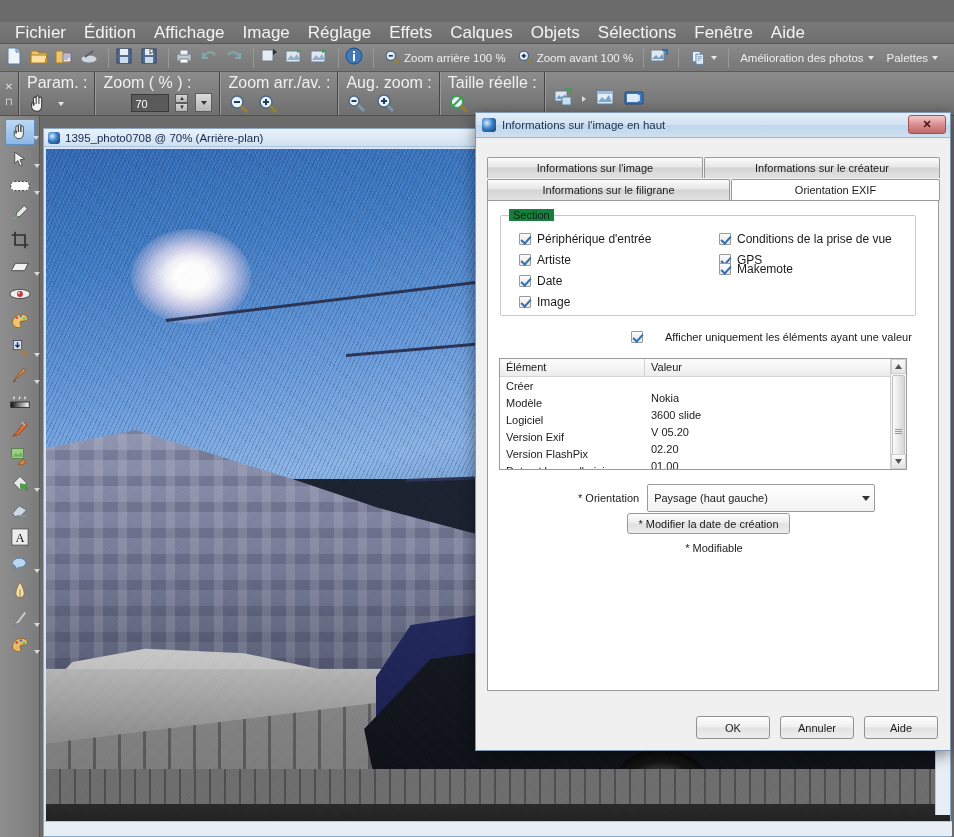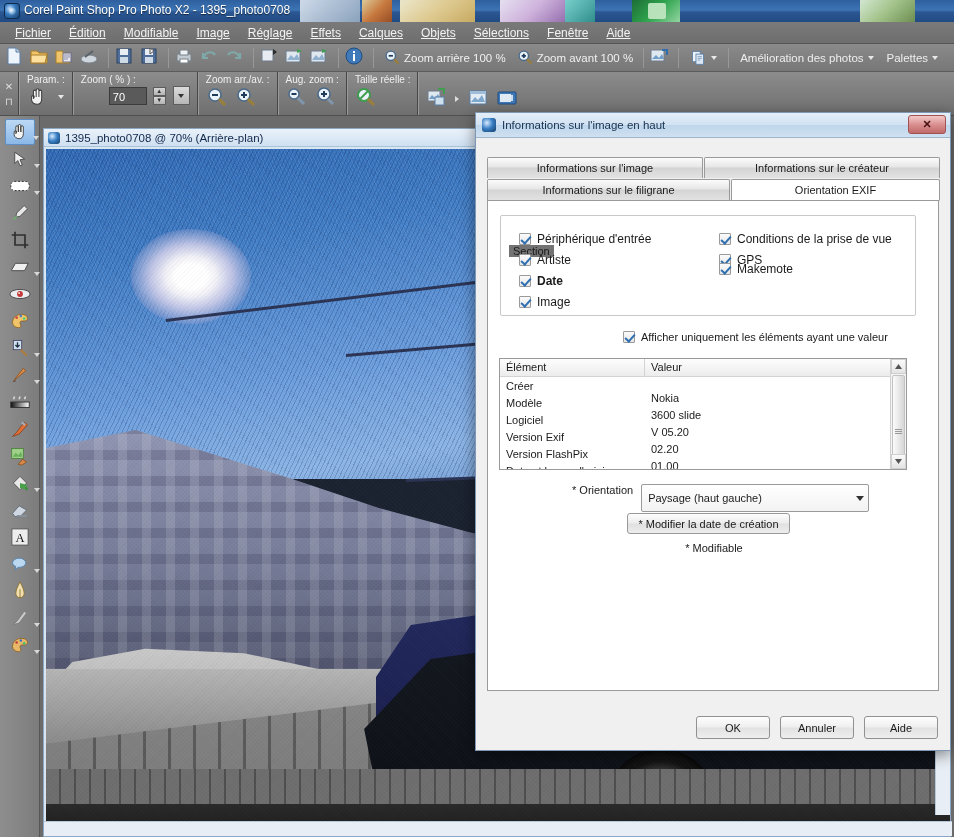--- a/index.html
+++ b/index.html
@@ -39,23 +39,22 @@
   }
 
   
   .menubar {
     position:absolute; left:0; top:22px; width:954px; height:22px;
     background: linear-gradient(to bottom,#7a7a7a,#6e6e6e);
     border-bottom:1px solid #555;
     display:flex; align-items:center; padding-left:6px;
   }
   .menu-item {
-    color:#f3f3f3; font-size:12px; padding:2px 9px; white-space:nowrap; cursor:default;
+    color:#f3f3f3; font-size:17px; padding:2px 9px; white-space:nowrap; cursor:default;
     font-family:"Liberation Sans",sans-serif;
-    text-decoration:underline;
   }
 
   
   .toolbar1 {
     position:absolute; left:0; top:44px; width:954px; height:28px;
     background: linear-gradient(to bottom,#8a8a8a,#777);
     border-bottom:1px solid #5c5c5c;
     display:flex; align-items:center; padding-left:4px; gap:1px;
   }
   .tb-btn {
@@ -68,21 +67,21 @@
 
   
   .toolbar2 {
     position:absolute; left:0; top:72px; width:954px; height:44px;
     background: linear-gradient(to bottom,#8c8c8c,#6f6f6f);
     border-bottom:1px solid #4f4f4f;
     display:flex; align-items:stretch;
   }
   .t2-grip { width:18px; display:flex; flex-direction:column; align-items:center; justify-content:center; gap:4px; color:#ddd; font-size:10px;}
   .t2-group { display:flex; flex-direction:column; padding:2px 7px; border-left:2px groove #9a9a9a; justify-content:flex-start;}
-  .t2-label { color:#efefef; font-size:10px; margin-bottom:1px; white-space:nowrap;}
+  .t2-label { color:#efefef; font-size:16px; margin-bottom:1px; white-space:nowrap;}
   .t2-row { display:flex; align-items:center; gap:5px; }
   .spinbox { display:flex; align-items:center;padding-left:28px; }
   .spin-field {
     width:38px; height:18px; background:#5a5a5a; border:1px solid #3b3b3b;
     color:#fff; font-size:11px; padding:1px 3px; line-height:16px;
   }
   .spin-arrows { display:flex; flex-direction:column; margin-left:1px;}
   .spin-arrows div { width:13px;height:9px;background:linear-gradient(#d6d6d6,#b4b4b4); border:1px solid #5d5d5d; display:flex;align-items:center;justify-content:center;font-size:6px;color:#333;}
   .combo-btn { width:17px;height:19px;background:linear-gradient(#dcdcdc,#b6b6b6);border:1px solid #5d5d5d;margin-left:2px;display:flex;align-items:center;justify-content:center;}
 
@@ -197,84 +196,70 @@
     border-radius:2px 2px 0 0; cursor:default;
   }
   .tab.active{background:#fff;border-bottom:1px solid #fff;}
   .tab-panel{
     position:absolute;left:11px;top:188px;width:452px;height:378px;
     background:#fff;border:1px solid #9a9a9a;
   }
 
   
   .groupbox{position:absolute;left:12px;top:14px;width:416px;height:101px;border:1px solid #c8c8c8;border-radius:2px;}
-  .gb-legend{position:absolute;left:8px;top:-7px;background:#737373;padding:0 4px;font-size:11px;color:#1a1a1a;margin-top:36px;}
+  .gb-legend{position:absolute;left:8px;top:-7px;background:#15803d;padding:0 4px;font-size:11px;color:#1a1a1a;}
   .cbrow{position:absolute;display:flex;align-items:center;gap:6px;font-size:12px;color:#1a1a1a;cursor:default;}
   .cbox{width:12px;height:12px;border:1px solid #9a9a9a;background:linear-gradient(#fbfbfb,#e6e6e6);position:relative;border-radius:1px;}
   .cbox.checked:after{
     content:"";position:absolute;left:3px;top:0px;width:4px;height:8px;
     border:solid #2f6fb0;border-width:0 2px 2px 0;transform:rotate(42deg);
   }
-  .showonly{position:absolute;left:135px;top:130px;display:flex;align-items:center;gap:6px;font-size:11px;color:#1a1a1a;}
+  .showonly{position:absolute;left:143px;top:130px;display:flex;align-items:center;gap:22px;font-size:11px;color:#1a1a1a;}
 
   
   .listview{position:absolute;left:11px;top:157px;width:408px;height:112px;border:1px solid #9a9a9a;background:#fff;overflow:hidden;}
   .lv-head{display:flex;height:18px;background:linear-gradient(#fdfdfd,#ececec);border-bottom:1px solid #d3d3d3;font-size:11px;color:#1a1a1a;}
   .lv-head div{padding:2px 6px;}
   .lv-head .c1{width:145px;border-right:1px solid #d3d3d3;}
   .lv-rows{position:relative;}
   .lv-row{display:flex;height:17px;font-size:11px;color:#1a1a1a;align-items:center;cursor:default;}
   .lv-row .c1{width:145px;padding-left:6px;white-space:nowrap;overflow:hidden;}
   .lv-row .c2{padding-left:6px;white-space:nowrap;overflow:hidden;margin-top:24px;}
   .lv-scroll{position:absolute;right:0;top:0;width:16px;height:100%;background:#f4f4f4;border-left:1px solid #d0d0d0;}
   .lv-arrow{width:15px;height:15px;background:linear-gradient(#fafafa,#e4e4e4);border:1px solid #cfcfcf;display:flex;align-items:center;justify-content:center;}
   .lv-thumb{position:absolute;left:1px;top:16px;width:13px;height:113px;background:linear-gradient(to right,#fbfbfb,#e9e9e9,#d6d6d6);border:1px solid #c2c2c2;border-radius:2px;
     display:flex;align-items:center;justify-content:center;}
   .lv-thumb i{display:block;width:7px;height:5px;background:repeating-linear-gradient(0deg,#9a9a9a 0 1px,transparent 1px 2px);}
 
   
-  .orient-row{position:absolute;left:84px;top:283px;display:flex;align-items:flex-start;gap:8px;font-size:11px;color:#1a1a1a;}
+  .orient-row{position:absolute;left:90px;top:283px;display:flex;align-items:center;gap:8px;font-size:11px;color:#1a1a1a;}
   .combo{width:228px;height:28px;background:linear-gradient(#ffffff,#f2f2f2);border:1px solid #9a9a9a;display:flex;align-items:center;justify-content:space-between;padding:0 4px 0 6px;font-size:11px;color:#1a1a1a;border-radius:2px;}
   .combo .cr{width:0;height:0;border-left:4px solid transparent;border-right:4px solid transparent;border-top:5px solid #333;}
   .modbtn{position:absolute;left:139px;top:312px;width:163px;height:21px;
     background:linear-gradient(#fdfdfd,#ececec 48%,#e0e0e0 52%,#ededed);
     border:1px solid #999;border-radius:3px;font-size:11px;color:#1a1a1a;display:flex;align-items:center;justify-content:center;cursor:default;}
   .modlabel{position:absolute;left:0;top:341px;width:452px;text-align:center;font-size:11px;color:#1a1a1a;}
 
   
   .dlg-btns{position:absolute;right:12px;bottom:11px;display:flex;gap:10px;}
   .dbtn{width:74px;height:23px;
     background:linear-gradient(#fdfdfd,#efefef 48%,#e2e2e2 52%,#eeeeee);
     border:1px solid #919191;border-radius:3px;font-size:11px;color:#1a1a1a;
     display:flex;align-items:center;justify-content:center;cursor:default;}
 </style>
 </head>
 <body>
 
 <div id="app">
 
-  <div class="titlebar">
-    <div class="tb-thumbs">
-      <div class="tb-thumb" style="left:300px;width:60px;background:linear-gradient(135deg,#d8e2ee,#b3c3d6,#8fa6c0);"></div>
-      <div class="tb-thumb" style="left:362px;width:30px;background:linear-gradient(135deg,#e8d8a0,#d07b3a,#9a4a20);"></div>
-      <div class="tb-thumb" style="left:400px;width:75px;background:linear-gradient(140deg,#f6efd0,#e8d090,#cfae5e);"></div>
-      <div class="tb-thumb" style="left:500px;width:65px;background:linear-gradient(135deg,#f0e8f6,#d8b8e0,#9a6fb0);"></div>
-      <div class="tb-thumb" style="left:565px;width:30px;background:linear-gradient(135deg,#7fd8d0,#2e8f8a);"></div>
-      <div class="tb-thumb" style="left:632px;width:48px;background:linear-gradient(135deg,#1b6b2e,#2fa84a,#9fe0a8);"></div>
-      <div class="tb-thumb" style="left:648px;top:3px;height:16px;width:18px;background:#bfe6c0;border-radius:2px;"></div>
-      <div class="tb-thumb" style="left:860px;width:55px;background:linear-gradient(135deg,#dff0d8,#a8c888,#6f8f4e);"></div>
-    </div>
-    <div class="tb-appicon"></div>
-    <div class="tb-title">Corel Paint Shop Pro Photo X2 - 1395_photo0708</div>
-  </div>
 
   <div class="menubar">
     <div class="menu-item">Fichier</div>
     <div class="menu-item">Édition</div>
-    <div class="menu-item">Modifiable</div>
+    <div class="menu-item">Affichage</div>
     <div class="menu-item">Image</div>
     <div class="menu-item">Réglage</div>
     <div class="menu-item">Effets</div>
     <div class="menu-item">Calques</div>
     <div class="menu-item">Objets</div>
     <div class="menu-item">Sélections</div>
     <div class="menu-item">Fenêtre</div>
     <div class="menu-item">Aide</div>
   </div>
 
@@ -726,21 +711,21 @@
           <div class="gb-legend">Section</div>
 
           <div class="cbrow" style="left:18px;top:16px;">
             <span class="cbox checked"></span>
             <span>Périphérique d'entrée</span>
           </div>
           <div class="cbrow" style="left:18px;top:37px;">
             <span class="cbox checked"></span>
             <span>Artiste</span>
           </div>
-          <div class="cbrow" style="left:18px;top:58px;font-weight:bold;">
+          <div class="cbrow" style="left:18px;top:58px;">
             <span class="cbox checked"></span>
             <span>Date</span>
           </div>
           <div class="cbrow" style="left:18px;top:79px;">
             <span class="cbox checked"></span>
             <span>Image</span>
           </div>
 
           <div class="cbrow" style="left:218px;top:16px;">
             <span class="cbox checked"></span>

